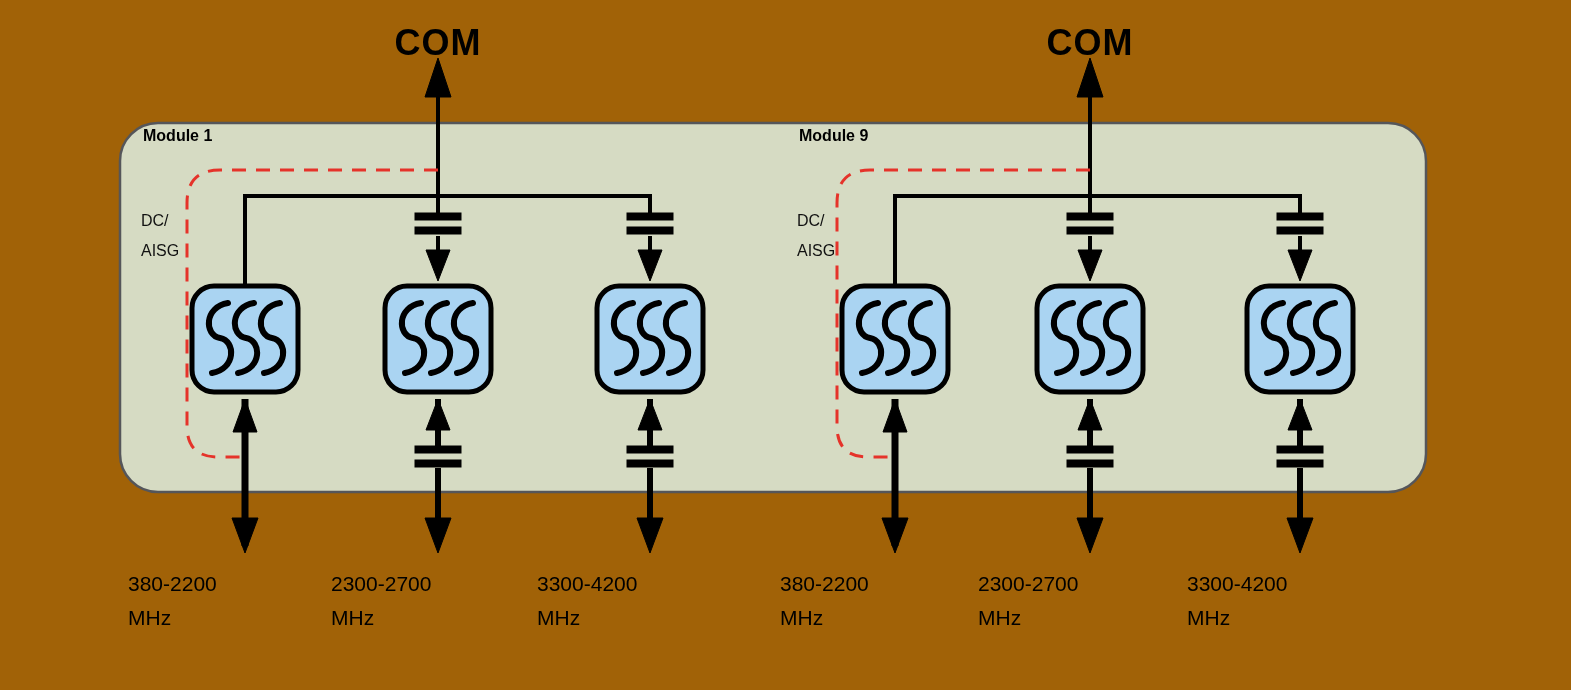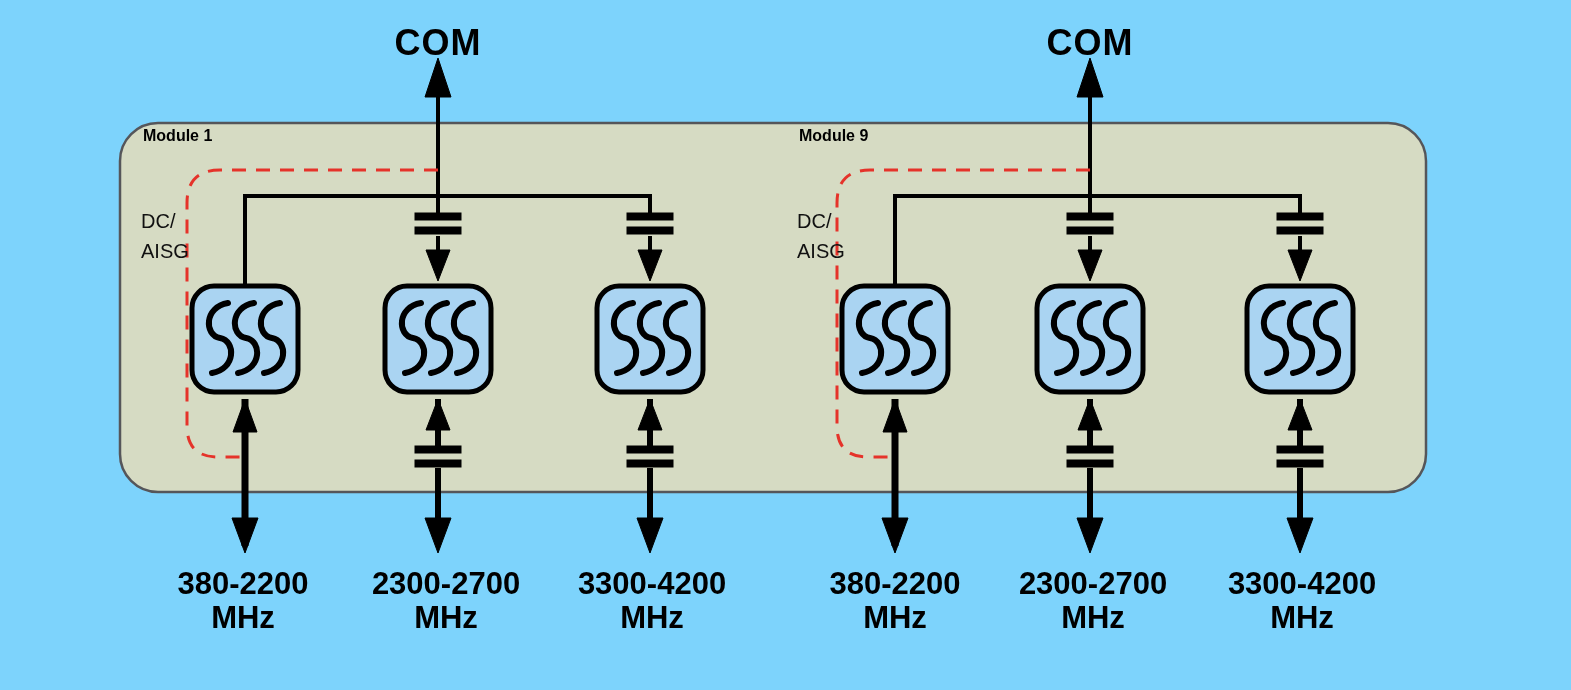--- a/index.html
+++ b/index.html
@@ -1,34 +1,34 @@
 <!DOCTYPE html>
 <html><head>
 <meta charset="utf-8">
 <style>
   html,body{margin:0;padding:0;background:#ffffff;}
   #stage{
     position:relative;
     width:1571px;height:690px;
-    background:#7dd3fc;
+    background:#a16207;
     font-family:"Liberation Sans", sans-serif;
     overflow:hidden;
   }
   #diagram-svg{position:absolute;left:0;top:0;}
   .txt{position:absolute;color:#000;}
   .com-label{
     font-size:36px;font-weight:bold;width:160px;text-align:center;
     letter-spacing:1px;
   }
   .module-label{font-size:16px;font-weight:bold;}
-  .dc-label{font-size:20px;line-height:30px;color:#111;}
+  .dc-label{font-size:16px;line-height:30px;color:#111;}
   .dc-label span{display:block;}
   .port-label{
-    width:230px;text-align:center;
-    font-size:31px;line-height:34px;font-weight:bold;
+    width:230px;text-align:left;
+    font-size:21px;line-height:34px;font-weight:normal;
   }
   .port-label span{display:block;}
 </style>
 </head>
 <body>
 
 <div id="stage">
 
   <svg id="diagram-svg" width="1571" height="690" viewBox="0 0 1571 690">
     <defs>

